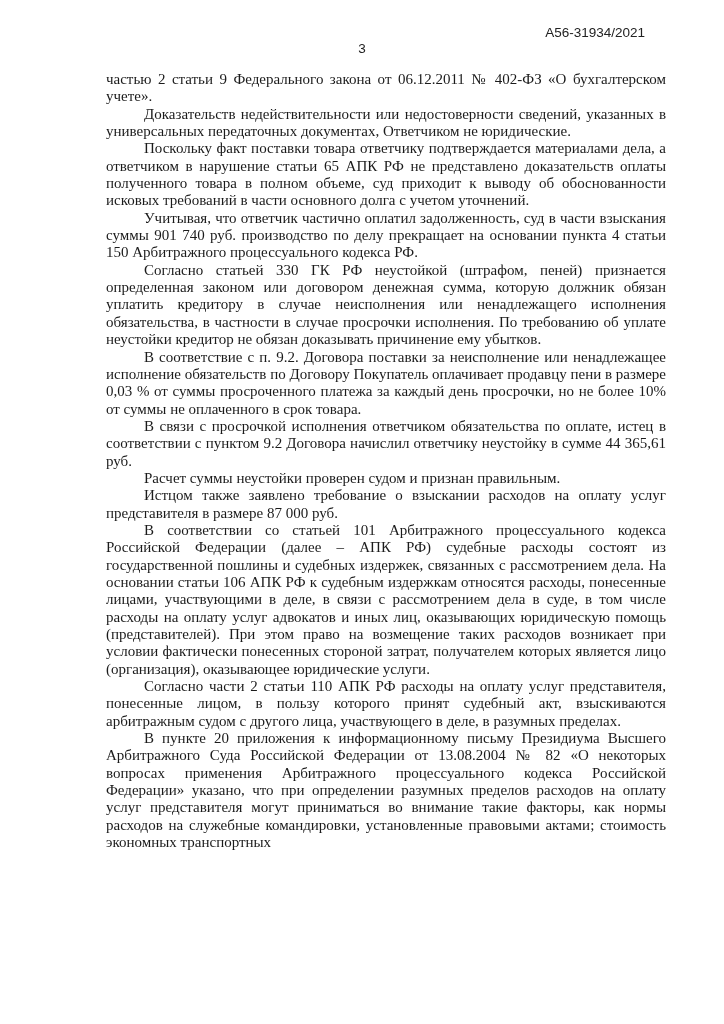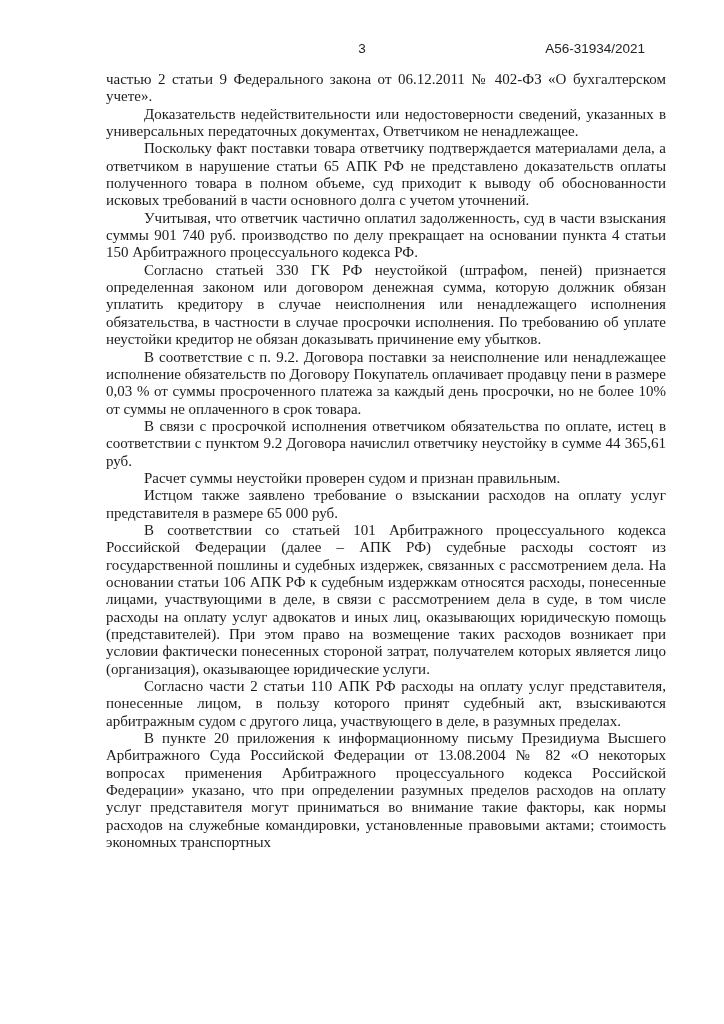--- a/index.html
+++ b/index.html
@@ -20,21 +20,21 @@
     top: 41px;
     left: 0;
     width: 724px;
     text-align: center;
     font-family: "Liberation Sans", sans-serif;
     font-size: 13.5px;
     color: #222222;
   }
   .case-number {
     position: absolute;
-    top: 41px;
+    top: 25px;
     right: 79px;
     font-family: "Liberation Sans", sans-serif;
     font-size: 13.5px;
     color: #222222;
   }
   .content {
     position: absolute;
     top: 71px;
     left: 85px;
     width: 560px;
@@ -58,26 +58,26 @@
 <body>
 
 <div class="page">
 
   <div class="page-number">3</div>
 
   <div class="case-number">А56-31934/2021</div>
 
   <div class="content">
     <p class="para no-indent">частью 2 статьи 9 Федерального закона от 06.12.2011 № 402-ФЗ «О бухгалтерском учете».</p>
-    <p class="para">Доказательств недействительности или недостоверности сведений, указанных в универсальных передаточных документах, Ответчиком не ненадлежащее.</p>
+    <p class="para">Доказательств недействительности или недостоверности сведений, указанных в универсальных передаточных документах, Ответчиком не юридические.</p>
     <p class="para">Поскольку факт поставки товара ответчику подтверждается материалами дела, а ответчиком в нарушение статьи 65 АПК РФ не представлено доказательств оплаты полученного товара в полном объеме, суд приходит к выводу об обоснованности исковых требований в части основного долга с учетом уточнений.</p>
     <p class="para">Учитывая, что ответчик частично оплатил задолженность, суд в части взыскания суммы 901 740 руб. производство по делу прекращает на основании пункта 4 статьи 150 Арбитражного процессуального кодекса РФ.</p>
     <p class="para">Согласно статьей 330 ГК РФ неустойкой (штрафом, пеней) признается определенная законом или договором денежная сумма, которую должник обязан уплатить кредитору в случае неисполнения или ненадлежащего исполнения обязательства, в частности в случае просрочки исполнения. По требованию об уплате неустойки кредитор не обязан доказывать причинение ему убытков.</p>
     <p class="para">В соответствие с п. 9.2. Договора поставки за неисполнение или ненадлежащее исполнение обязательств по Договору Покупатель оплачивает продавцу пени в размере 0,03 % от суммы просроченного платежа за каждый день просрочки, но не более 10% от суммы не оплаченного в срок товара.</p>
     <p class="para">В связи с просрочкой исполнения ответчиком обязательства по оплате, истец в соответствии с пунктом 9.2 Договора начислил ответчику неустойку в сумме 44 365,61 руб.</p>
     <p class="para">Расчет суммы неустойки проверен судом и признан правильным.</p>
-    <p class="para">Истцом также заявлено требование о взыскании расходов на оплату услуг представителя в размере 65 000 руб.</p>
+    <p class="para">Истцом также заявлено требование о взыскании расходов на оплату услуг представителя в размере 87 000 руб.</p>
     <p class="para">В соответствии со статьей 101 Арбитражного процессуального кодекса Российской Федерации (далее – АПК РФ) судебные расходы состоят из государственной пошлины и судебных издержек, связанных с рассмотрением дела. На основании статьи 106 АПК РФ к судебным издержкам относятся расходы, понесенные лицами, участвующими в деле, в связи с рассмотрением дела в суде, в том числе расходы на оплату услуг адвокатов и иных лиц, оказывающих юридическую помощь (представителей). При этом право на возмещение таких расходов возникает при условии фактически понесенных стороной затрат, получателем которых является лицо (организация), оказывающее юридические услуги.</p>
     <p class="para">Согласно части 2 статьи 110 АПК РФ расходы на оплату услуг представителя, понесенные лицом, в пользу которого принят судебный акт, взыскиваются арбитражным судом с другого лица, участвующего в деле, в разумных пределах.</p>
     <p class="para">В пункте 20 приложения к информационному письму Президиума Высшего Арбитражного Суда Российской Федерации от 13.08.2004 № 82 «О некоторых вопросах применения Арбитражного процессуального кодекса Российской Федерации» указано, что при определении разумных пределов расходов на оплату услуг представителя могут приниматься во внимание такие факторы, как нормы расходов на служебные командировки, установленные правовыми актами; стоимость экономных транспортных</p>
   </div>
 
 </div>
 
 </body></html>

